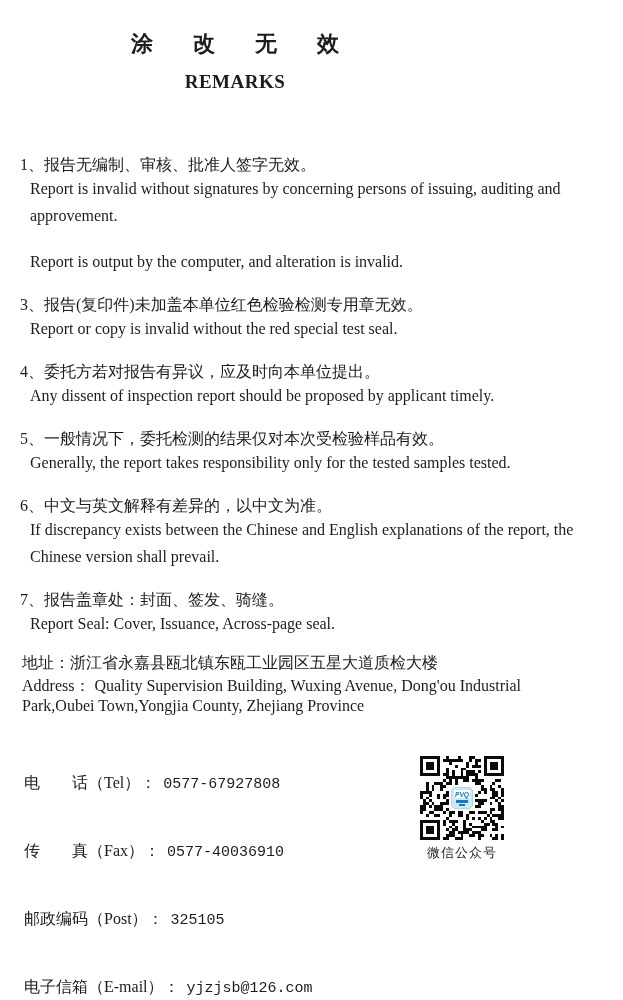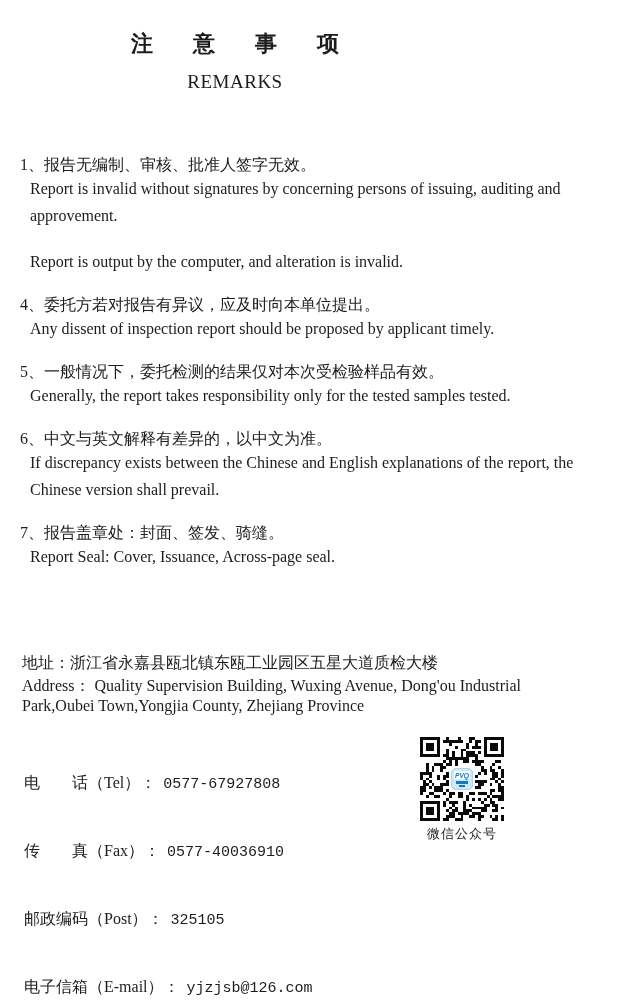--- a/index.html
+++ b/index.html
@@ -13,21 +13,21 @@
   }
   .page { position:absolute; inset:0; }
 
   
   .header { position:absolute; top:30px; left:0; width:470px; text-align:center; }
   .title-zh {
     font-size:22px; font-weight:bold; line-height:28px;
     letter-spacing:40px; margin-right:-40px; display:inline-block;
     white-space:nowrap;
   }
-  .title-en { font-size:19px; font-weight:normal; line-height:22px; margin-top:13px; letter-spacing:.5px; }
+  .title-en { font-size:19px; font-weight:bold; line-height:22px; margin-top:13px; letter-spacing:.5px; }
 
   
   .list { position:absolute; top:154px; left:0; width:594px; }
   .item { margin-bottom:19px; }
   .item.tight { }
   .item-zh {
     font-size:16px; line-height:21px;
     padding-left:46px; text-indent:-26px;
   }
   .item-en { font-size:16px; line-height:27px; padding-left:30px; max-width:560px; }
@@ -36,43 +36,47 @@
   .address { position:absolute; top:650px; left:22px; width:568px; }
   .address-zh { font-size:16px; line-height:26px; }
   .address-en { font-size:16px; line-height:20px; max-width:568px; }
 
   
   .contact { position:absolute; top:728px; left:24px; width:390px; }
   .row { font-size:16px; line-height:22px; margin-bottom:20px; white-space:nowrap;margin-top:44px; }
   .row .value { font-family:"Liberation Mono","DejaVu Sans Mono",monospace; font-size:15px; margin-left:7px; }
 
   
-  .qr-wrap { position:absolute; left:420px; top:737px; width:84px; text-align:center; }
+  .qr-wrap { position:absolute; left:420px; top:756px; width:84px; text-align:center; }
   .qr-box { width:84px; height:84px; display:block; }
   .qr-caption { font-size:13px; line-height:16px; margin-top:5px; letter-spacing:1px; }
 </style>
 </head>
 <body>
 
 <div class="page">
 
   <div class="header">
     <div>
-      <span class="title-zh">注意事项</span>
+      <span class="title-zh">涂改无效</span>
     </div>
     <div class="title-en">REMARKS</div>
   </div>
 
   <div class="list">
     <div class="item">
       <div class="item-zh"><span>1、</span><span>报告无编制、审核、批准人签字无效。</span></div>
       <div class="item-en">Report is invalid without signatures by concerning persons of issuing, auditing and approvement.</div>
     </div>
     <div class="item">
       <div class="item-en">Report is output by the computer, and alteration is invalid.</div>
+    </div>
+    <div class="item">
+      <div class="item-zh"><span>3、</span><span>报告(复印件)未加盖本单位红色检验检测专用章无效。</span></div>
+      <div class="item-en">Report or copy is invalid without the red special test seal.</div>
     </div>
     <div class="item">
       <div class="item-zh"><span>4、</span><span>委托方若对报告有异议，应及时向本单位提出。</span></div>
       <div class="item-en">Any dissent of inspection report should be proposed by applicant timely.</div>
     </div>
     <div class="item">
       <div class="item-zh"><span>5、</span><span>一般情况下，委托检测的结果仅对本次受检验样品有效。</span></div>
       <div class="item-en">Generally, the report takes responsibility only for the tested samples tested.</div>
     </div>
     <div class="item tight">

